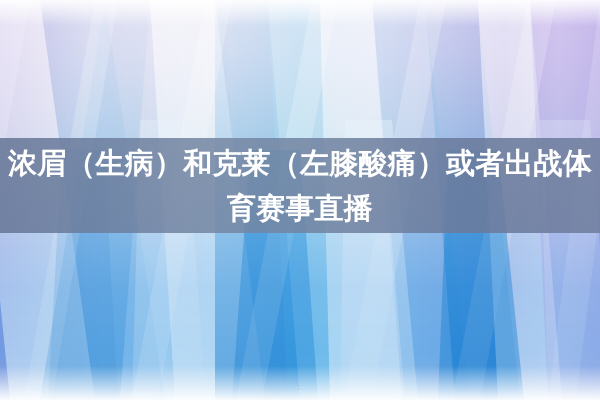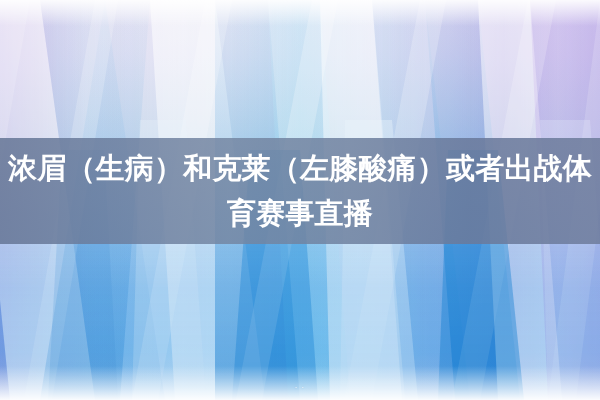--- a/index.html
+++ b/index.html
@@ -99,21 +99,21 @@
     pointer-events: none;
     user-select: none;
   }
 
   
   .caption-band {
     position: absolute;
     left: 0;
     right: 0;
     top: 138px;
-    height: 106px;
+    height: 95px;
     background:
       linear-gradient(90deg,
         rgba(104,120,152,0.88) 0%,
         rgba(108,126,158,0.86) 18%,
         rgba(116,134,162,0.84) 38%,
         rgba(112,130,160,0.86) 58%,
         rgba(106,122,156,0.88) 78%,
         rgba(112,126,158,0.88) 100%);
     display: flex;
     flex-direction: column;

